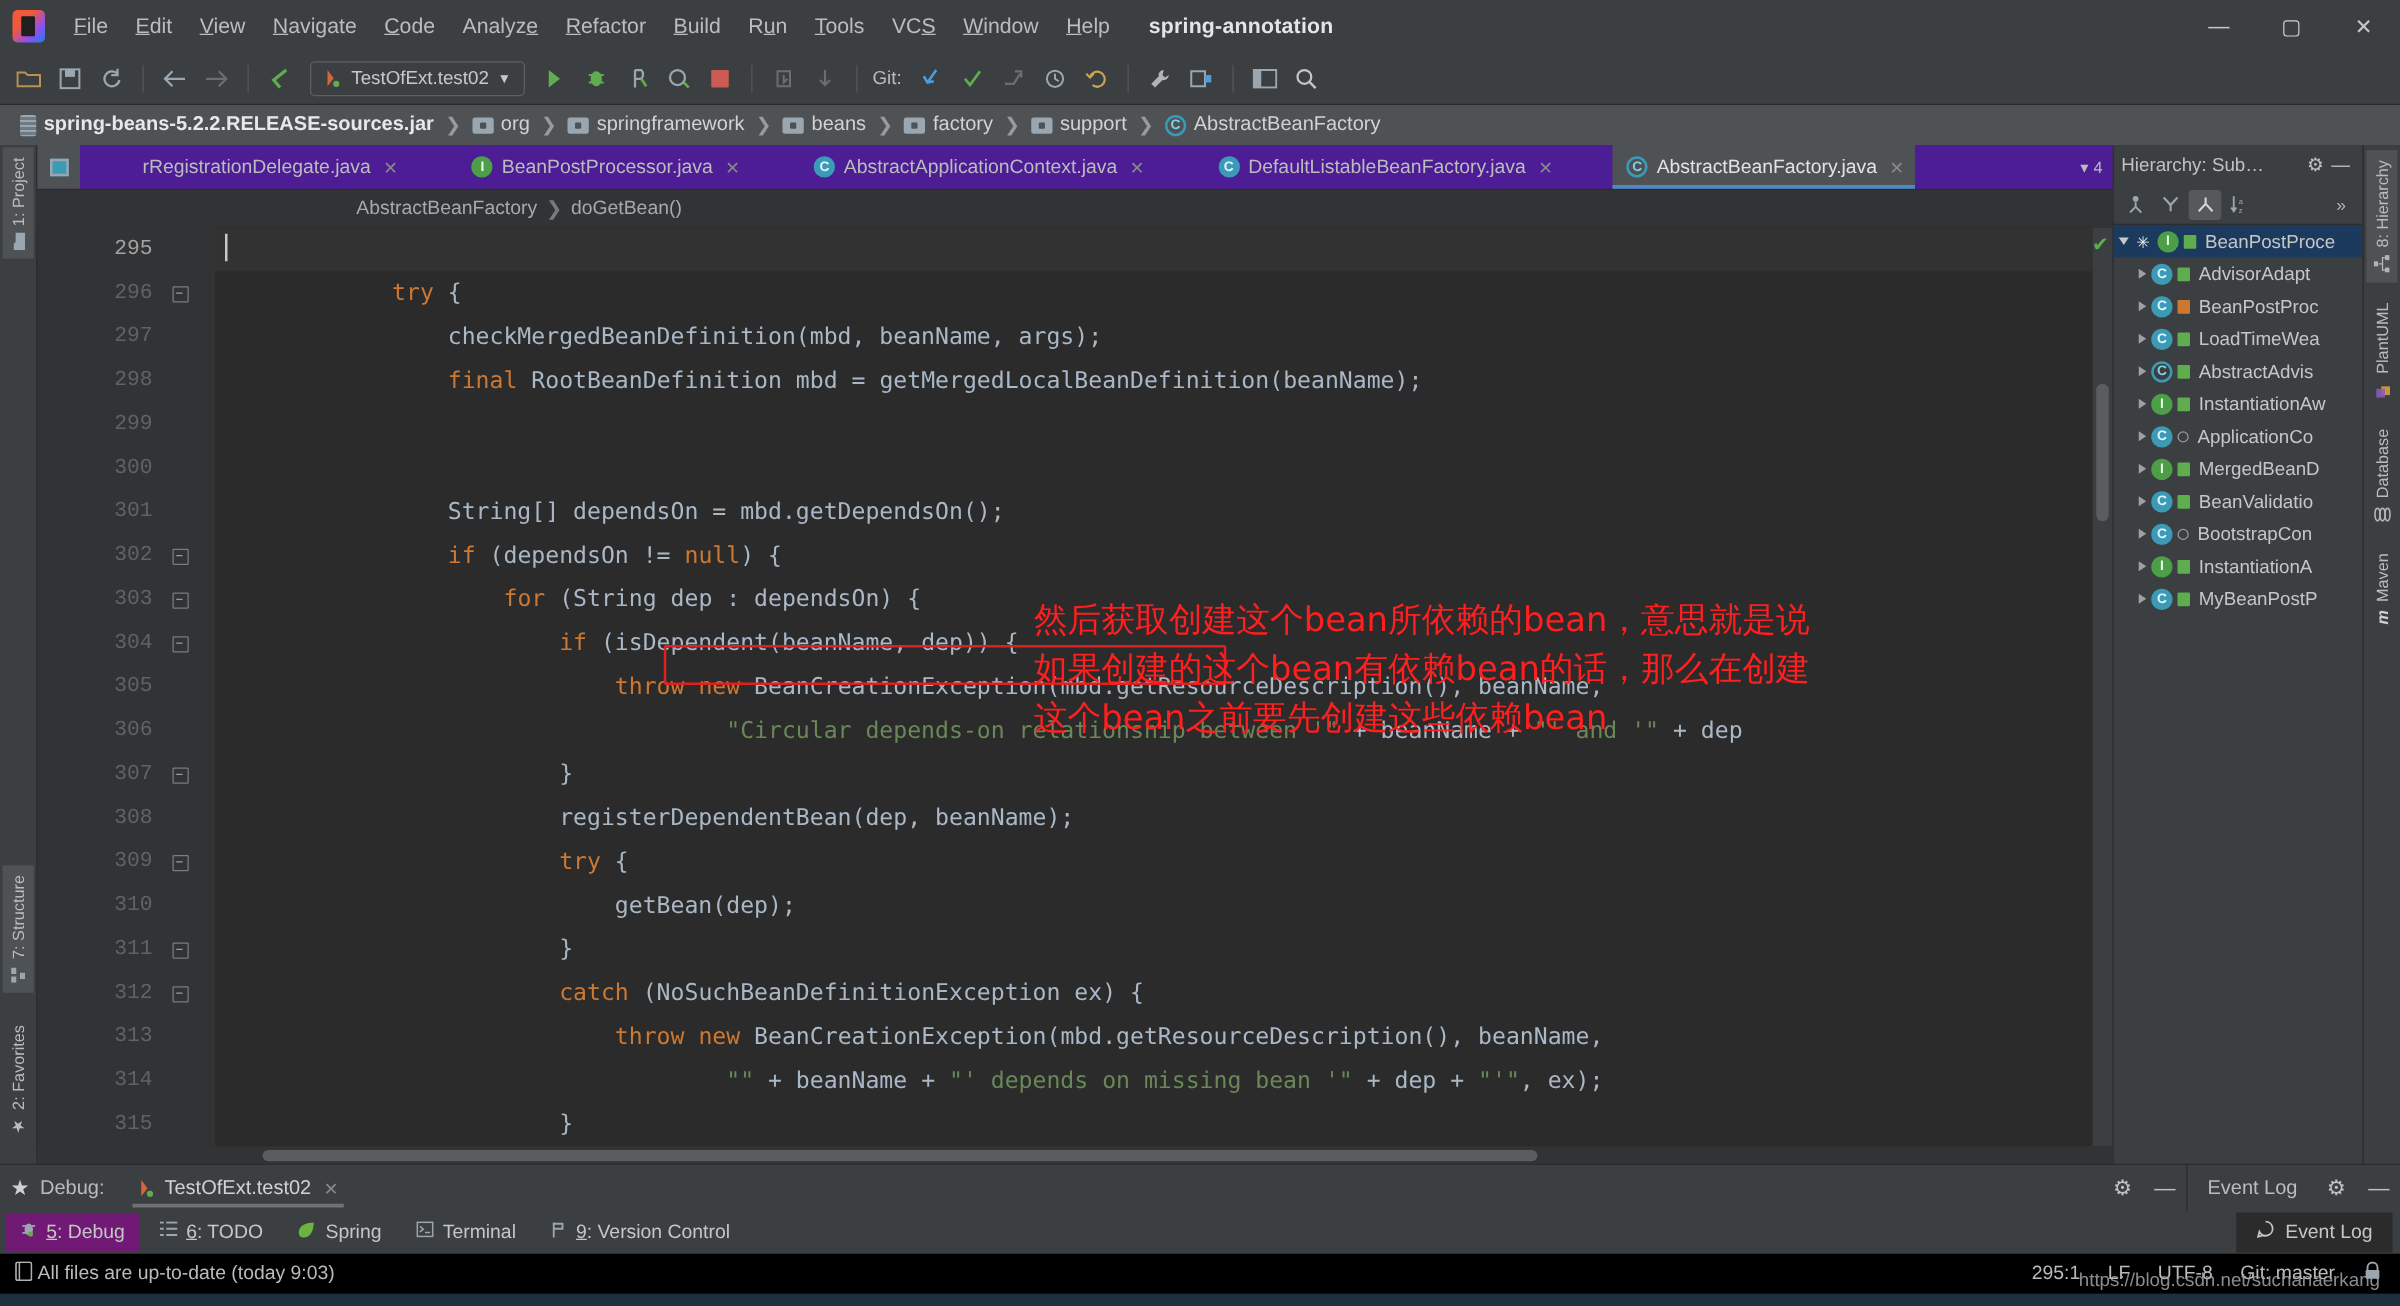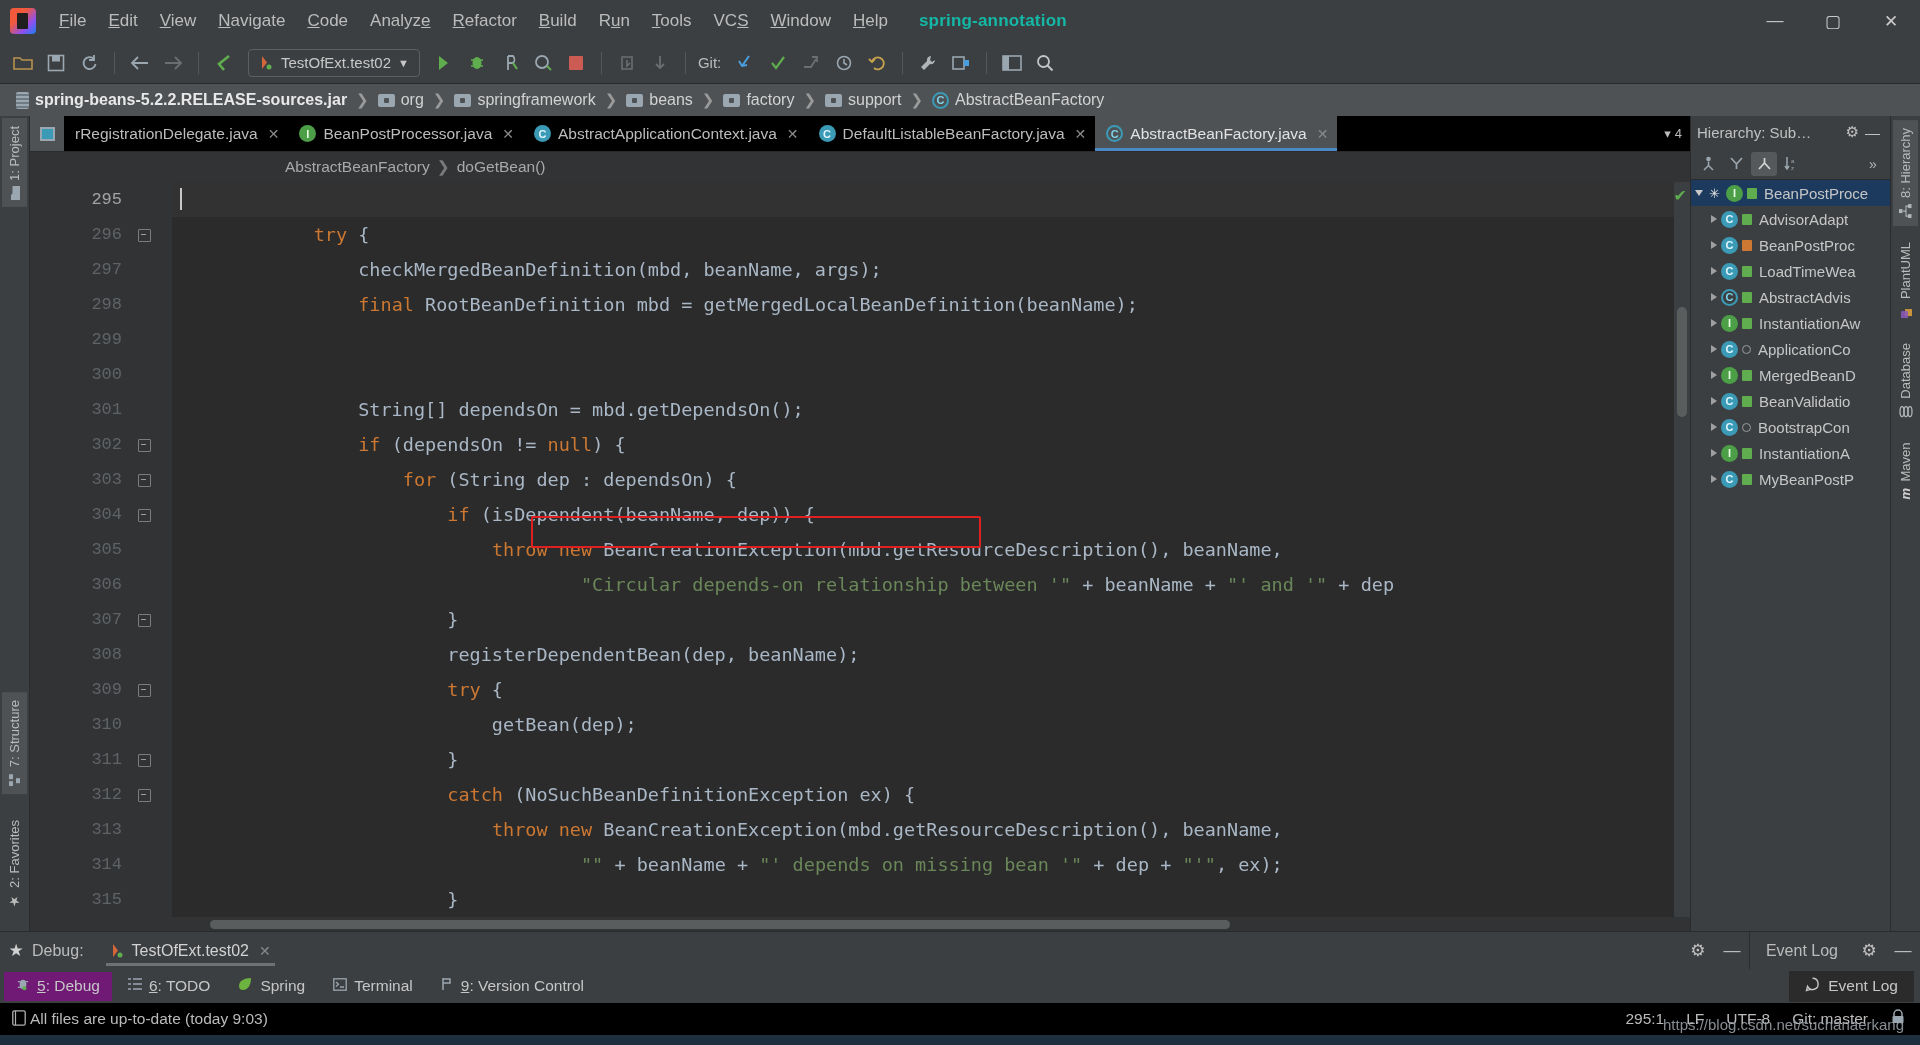--- a/index.html
+++ b/index.html
@@ -24,21 +24,21 @@
   }
   .logo::after {
     content: ""; position: absolute; left: 7px; top: 5px; width: 11px; height: 16px;
     background: #1f1f1f; border-radius: 1px;
   }
   .menu-item {
     padding: 4px 11px; font-size: 17px; color: #bcbcbc; cursor: default; white-space: nowrap;
   }
   .menu-item u { text-decoration: underline; }
   .menubar .project-name {
-    font-size: 17px; color: #14b8a6; margin-left: 20px; font-weight: bold; letter-spacing: .2px;
+    font-size: 17px; color: #e5e5e5; margin-left: 20px; font-weight: bold; letter-spacing: .2px;
   }
   .win-controls {
     position: absolute; right: 0; top: 0; height: 42px; display: flex; align-items: center;
   }
   .win-btn {
     width: 58px; height: 42px; display: flex; align-items: center; justify-content: center;
     color: #c8c8c8; font-size: 17px;
   }
 
   
@@ -91,22 +91,22 @@
     font-size: 13px; color: #bbb; padding: 8px 5px; white-space: nowrap;
     display: flex; align-items: center; gap: 6px;
   }
   .vtab.active { background: #4e5254; }
   .rail-spacer { flex: 1 1 auto; }
 
   
   .editor-col { flex: 1 1 auto; display: flex; flex-direction: column; min-width: 0; }
 
   .tabstrip {
-    height: 36px; background: #000000; display: flex; align-items: stretch;
-    flex: 0 0 36px; border-bottom: 1px solid #2b2b2b; position: relative;
+    height: 36px; background: #4c1d95; display: flex; align-items: stretch;
+    flex: 0 0 36px; border-bottom: 1px solid #2b2b2b; position: relative; gap: 39px;
   }
   .tab-left-ic {
     width: 34px; display: flex; align-items: center; justify-content: center; background: #4e5254;
   }
   .sq-ic { width: 15px; height: 14px; border: 2px solid #9aa7b0; background: #3b9ab5; }
   .etab {
     display: flex; align-items: center; gap: 7px; padding: 0 9px 0 11px;
     font-size: 15.5px; color: #bcbcbc; white-space: nowrap; position: relative;
   }
   .etab.active { background: #4e5254; color: #e2e2e2; }
@@ -570,20 +570,25 @@
             <div class="cline"><span>                        }</span></div>
             <div class="cline"><span>                        registerDependentBean(dep, beanName);</span></div>
             <div class="cline"><span>                        </span><span class="kw">try</span><span> {</span></div>
             <div class="cline"><span>                            getBean(dep);</span></div>
             <div class="cline"><span>                        }</span></div>
             <div class="cline"><span>                        </span><span class="kw">catch</span><span> (NoSuchBeanDefinitionException ex) {</span></div>
             <div class="cline"><span>                            </span><span class="kw">throw</span><span> </span><span class="kw">new</span><span> BeanCreationException(mbd.getResourceDescription(), beanName,</span></div>
             <div class="cline"><span>                                    </span><span class="str">""</span><span> + beanName + </span><span class="str">"' depends on missing bean '"</span><span> + dep + </span><span class="str">"'"</span><span>, ex);</span></div>
             <div class="cline"><span>                        }</span></div>
             <div class="highlight-box" style="left:359px;top:334px;width:450px;height:32px;"></div>
+            <div class="annot" id="annot" style="left: 655px; top: 295px; color: rgb(255, 31, 31);">
+              <div>然后获取创建这个bean所依赖的bean，意思就是说</div>
+              <div>如果创建的这个bean有依赖bean的话，那么在创建</div>
+              <div>这个bean之前要先创建这些依赖bean</div>
+            </div>
           </div>
         <div class="vscroll">
           <div class="check-mark">✔</div>
           <div class="vthumb" style="top:125px;height:110px;"></div>
         </div>
       </div>
       <div class="hscroll-wrap">
         <div class="hthumb" style="margin-left:180px;width:1020px;"></div>
       </div>
     </div>

